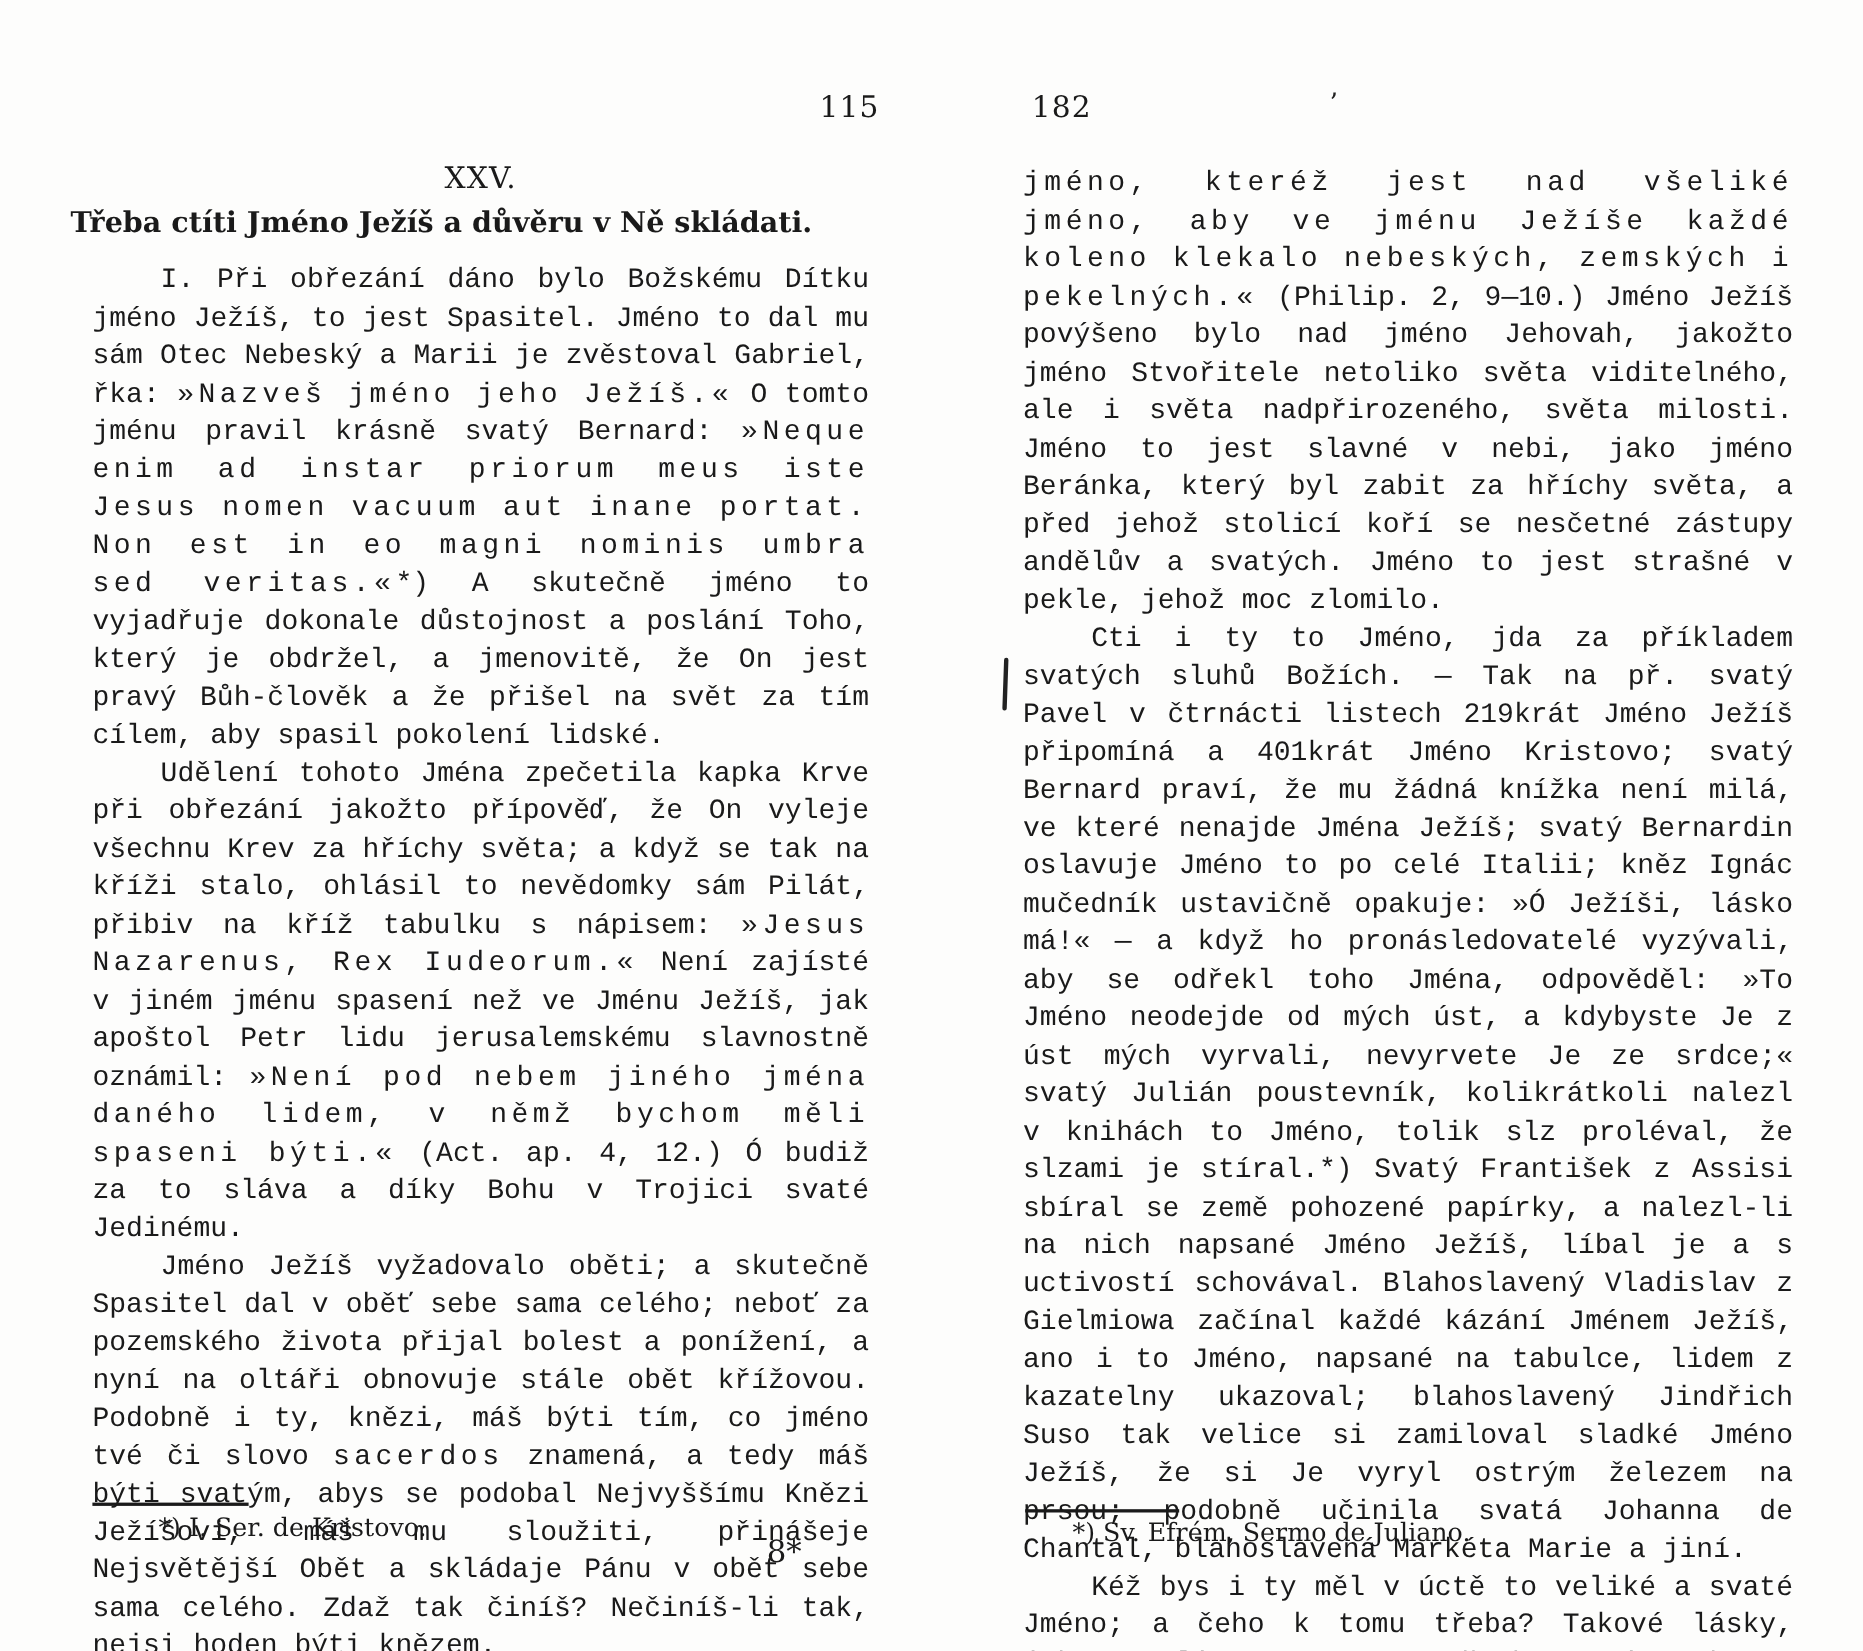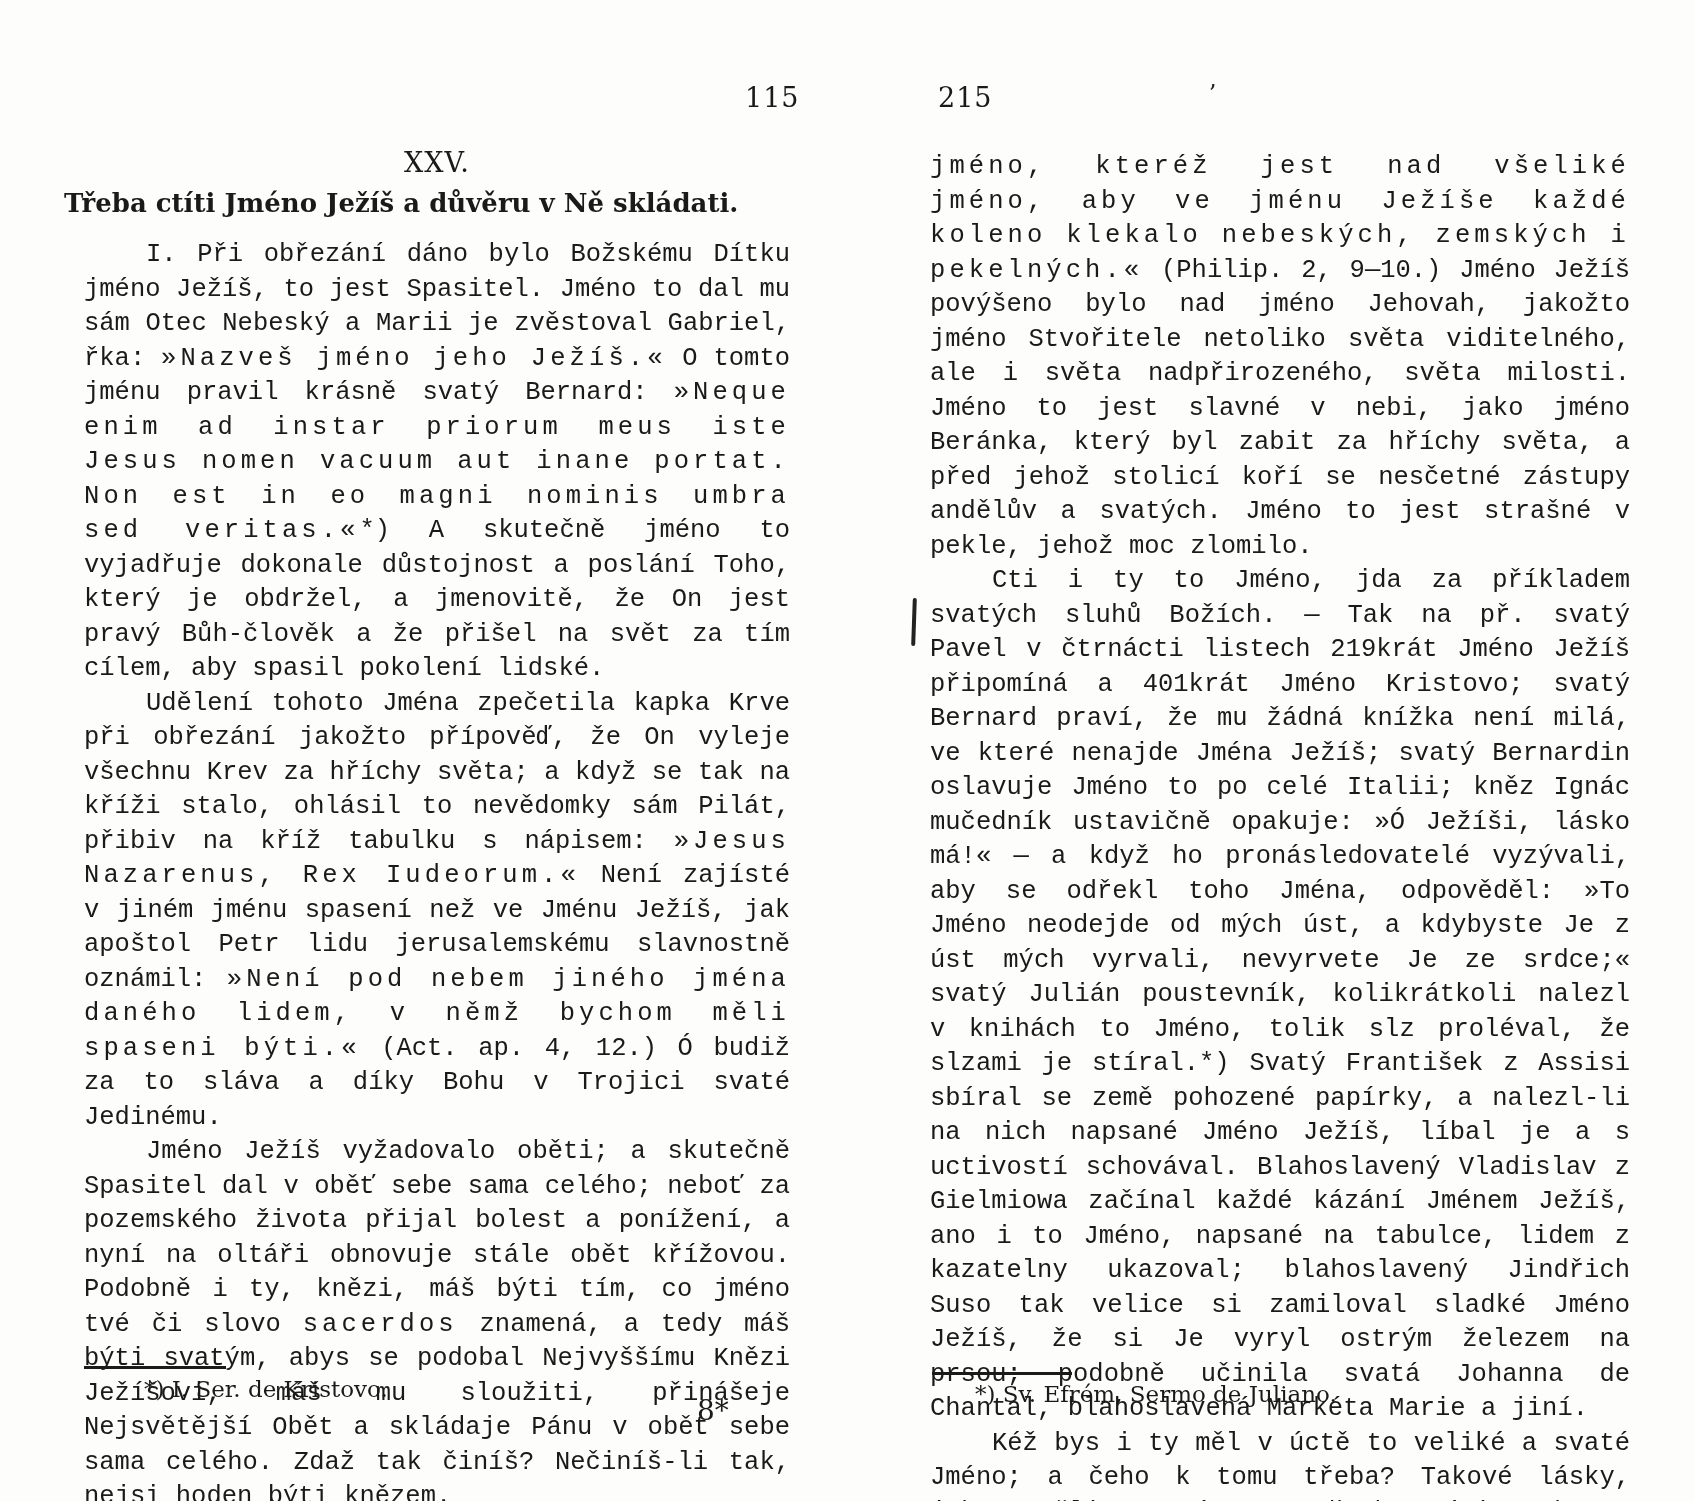--- a/index.html
+++ b/index.html
@@ -82,21 +82,21 @@
     </div>
 
   <div class="footnote-rule" id="rule-left"></div>
 
   <div class="footnote" id="fn-left">*) I. Ser. de Kristovo.</div>
 
   <div id="sig-mark">8*</div>
 </div>
 
 <div>
-  <span class="page-number" id="pn-right">215</span>
+  <span class="page-number" id="pn-right">182</span>
 
   <span id="stray-mark">ʼ</span>
 
   <div id="margin-mark"></div>
 
   <div class="body-col" id="right-body">
       <p class="par"><span class="sp">jméno, kteréž jest nad všeliké jméno, aby ve jménu Ježíše každé koleno klekalo nebeských, zemských i pekelných.«</span><span class="norm"> (Philip. 2, 9—10.) Jméno Ježíš povýšeno bylo nad jméno Jehovah, jakožto jméno Stvořitele netoliko světa viditelného, ale i světa nadpřirozeného, světa milosti. Jméno to jest slavné v nebi, jako jméno Beránka, který byl zabit za hříchy světa, a před jehož stolicí koří se nesčetné zástupy andělův a svatých. Jméno to jest strašné v pekle, jehož moc zlomilo.</span></p>
       <p class="par indent"><span class="norm">Cti i ty to Jméno, jda za příkladem svatých sluhů Božích. — Tak na př. svatý Pavel v čtrnácti listech 219krát Jméno Ježíš připomíná a 401krát Jméno Kristovo; svatý Bernard praví, že mu žádná knížka není milá, ve které nenajde Jména Ježíš; svatý Bernardin oslavuje Jméno to po celé Italii; kněz Ignác mučedník ustavičně opakuje: »Ó Ježíši, lásko má!« — a když ho pronásledovatelé vyzývali, aby se odřekl toho Jména, odpověděl: »To Jméno neodejde od mých úst, a kdybyste Je z úst mých vyrvali, nevyrvete Je ze srdce;« svatý Julián poustevník, kolikrátkoli nalezl v knihách to Jméno, tolik slz proléval, že slzami je stíral.*) Svatý František z Assisi sbíral se země pohozené papírky, a nalezl-li na nich napsané Jméno Ježíš, líbal je a s uctivostí schovával. Blahoslavený Vladislav z Gielmiowa začínal každé kázání Jménem Ježíš, ano i to Jméno, napsané na tabulce, lidem z kazatelny ukazoval; blahoslavený Jindřich Suso tak velice si zamiloval sladké Jméno Ježíš, že si Je vyryl ostrým železem na prsou; podobně učinila svatá Johanna de Chantal, blahoslavená Markéta Marie a jiní.</span></p>
       <p class="par indent"><span class="norm">Kéž bys i ty měl v úctě to veliké a svaté Jméno; a čeho k tomu třeba? Takové lásky, jakou měli svatí. A odkud vzíti takovou lásku? Především prositi o ni ve Jménu Ježíšově. Známo ti jest zázračné uzdravení</span></p>
     </div>

